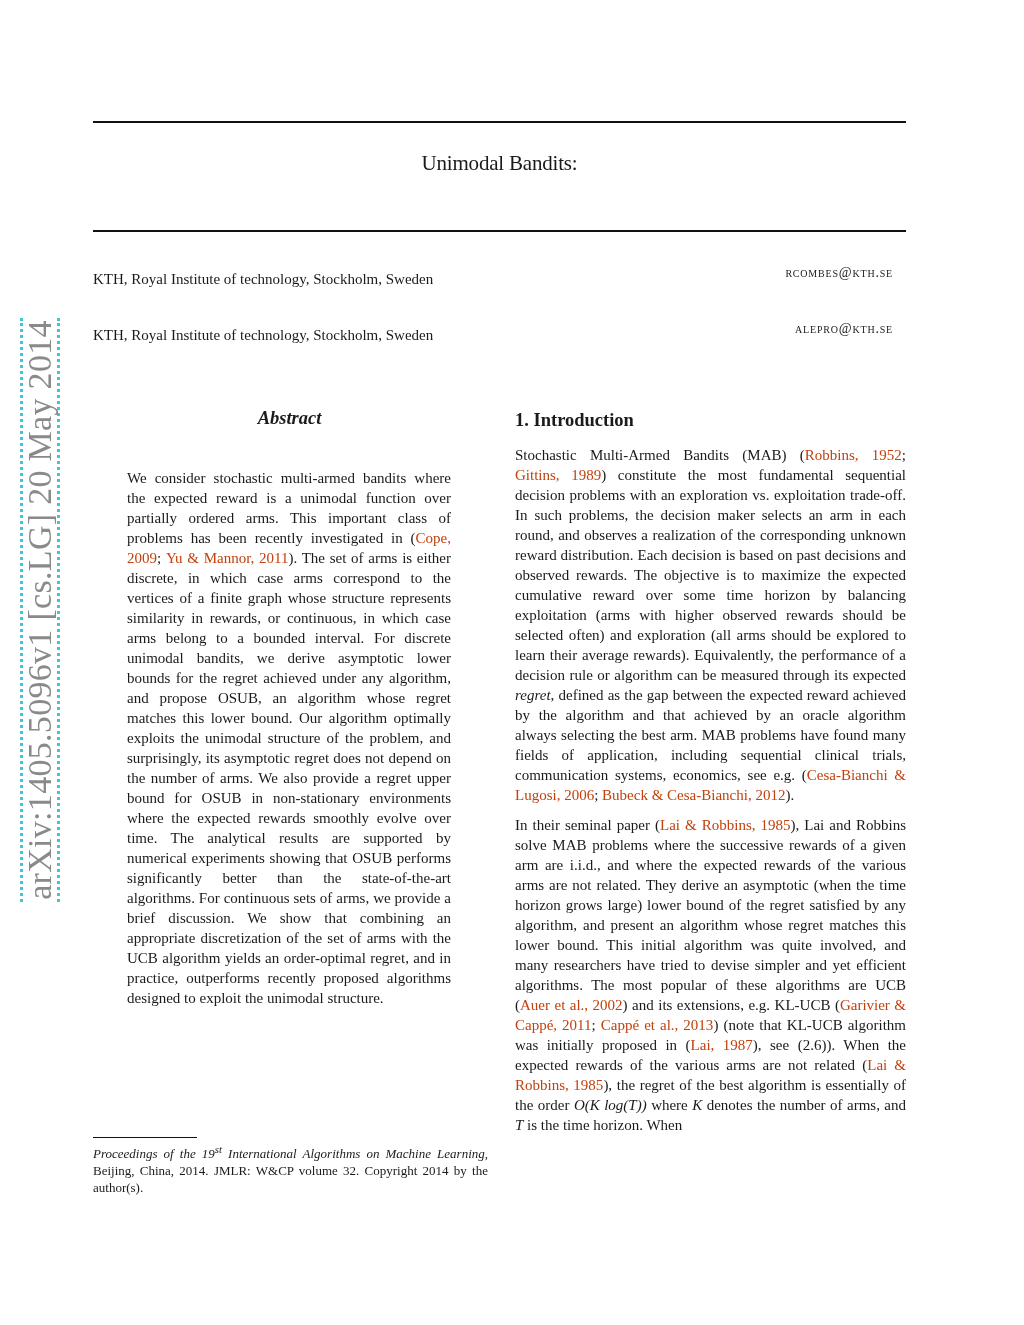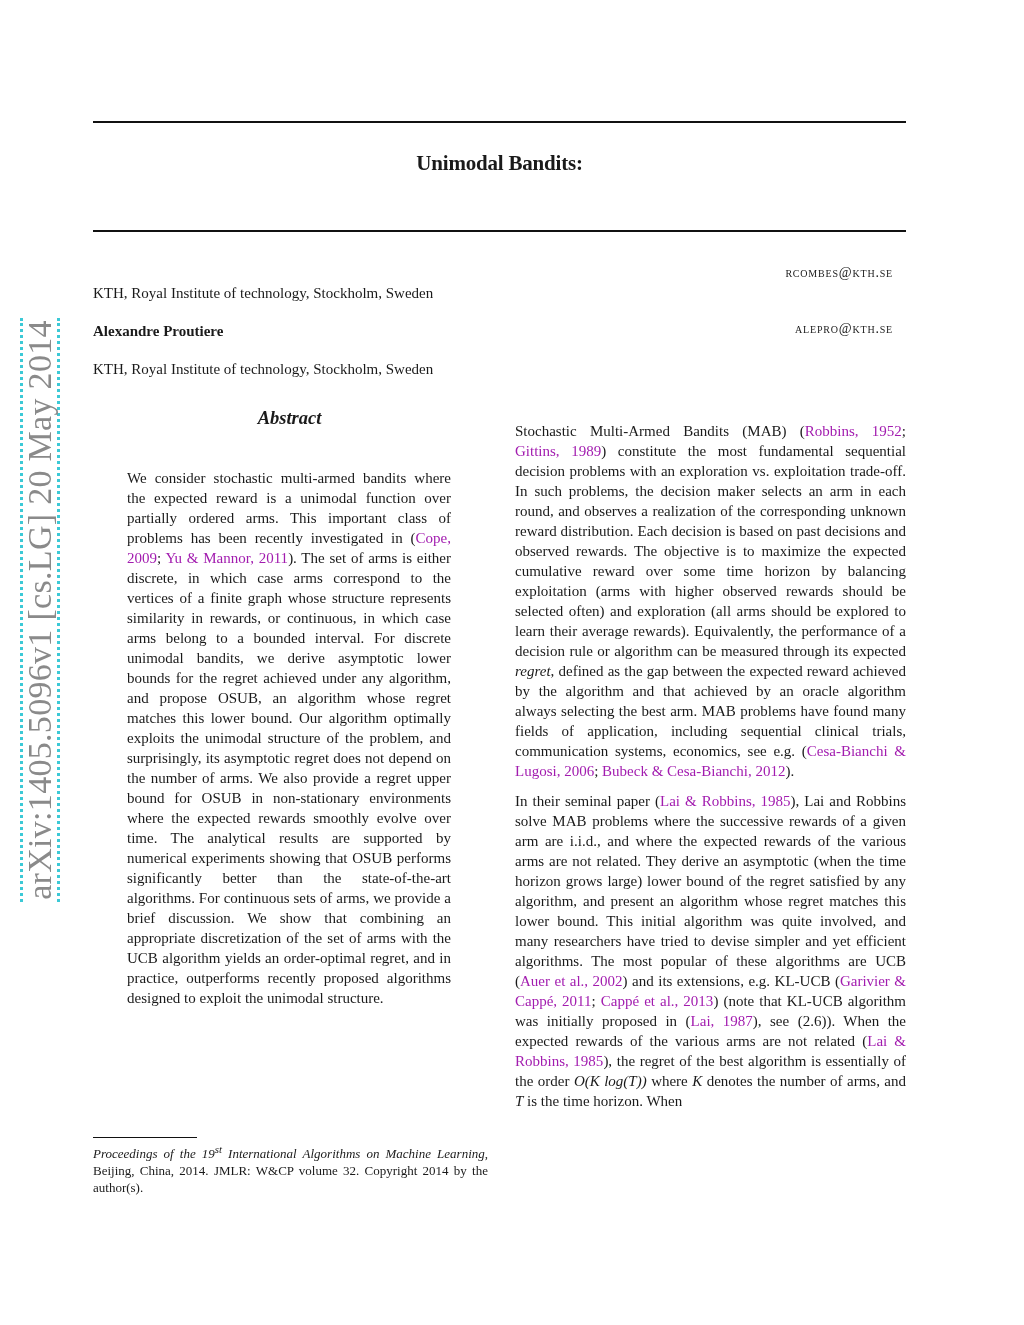--- a/index.html
+++ b/index.html
@@ -3,34 +3,34 @@
 <meta charset="utf-8">
 <style>
   html, body { margin: 0; padding: 0; background: #ffffff; }
   body {
     width: 1024px; height: 1325px; position: relative; overflow: hidden;
     font-family: "Liberation Serif", "DejaVu Serif", serif; color: #1a1a1a;
   }
   .rule { position: absolute; left: 93px; width: 813px; height: 2px; background: #111; }
   .title {
     position: absolute; left: 93px; width: 813px; top: 148px; text-align: center;
-    font-weight: bold; font-size: 21px; line-height: 31px; letter-spacing: -0.2px;
+    font-weight: normal; font-size: 21px; line-height: 31px; letter-spacing: -0.2px;
   }
   .author-block { position: absolute; left: 93px; width: 800px; font-size: 15px; }
   .author-name { font-weight: bold; font-size: 15px; line-height: 20px; }
-  .affil { font-size: 15px; line-height: 20px; margin-top: 18px; }
+  .affil { font-size: 15px; line-height: 20px; margin-top: 4px; }
   .email {
     position: absolute; right: 0; top: 0; font-variant: small-caps; font-size: 14px;
     letter-spacing: 0.8px; text-transform: lowercase;
   }
   .col { position: absolute; font-size: 15px; line-height: 20px; text-align: justify; }
   .col p { margin: 0; hyphens: manual; }
   .section-head { font-weight: bold; font-size: 18.5px; line-height: 24px; }
   .abstract-head { position: absolute; left: 93px; width: 393px; top: 408px; text-align: center; font-weight: bold; font-size: 18.5px; font-style: italic; }
-  .cite { color: #a21caf; }
+  .cite { color: #c2410c; font-family: Liberation Serif, serif; }
   em { font-style: italic; }
   .math { font-style: italic; }
   .footnote-rule { position: absolute; left: 93px; top: 1137px; width: 104px; height: 1px; background: #111; }
   .footnote { position: absolute; left: 93px; top: 1141px; width: 395px; font-size: 13px; line-height: 17px; text-align: justify; }
   .arxiv {
     position: absolute; left: 20px; top: 318px; width: 40px; height: 584px;
     border-left: 3px dotted #3cc9d6; border-right: 3px dotted #3cc9d6; box-sizing: border-box;
   }
   .arxiv-text {
     position: absolute; left: 50%; top: 50%;
@@ -49,31 +49,31 @@
 <div class="title">
   <div>Unimodal Bandits:</div>
 </div>
 <div class="rule" style="top:230px;"></div>
 
 <div class="author-block" style="top:265px;">
   <div class="affil">KTH, Royal Institute of technology, Stockholm, Sweden</div>
   <div class="email">RCOMBES@KTH.SE</div>
 </div>
 <div class="author-block" style="top:321px;">
-  <div class="author-name">Alexandre Proutiere</div>
   <div class="affil">KTH, Royal Institute of technology, Stockholm, Sweden</div>
   <div class="email">ALEPRO@KTH.SE</div>
 </div>
 
 <div class="abstract-head">Abstract</div>
 <div class="col" style="left:127px; top:468px; width:324px;">
   <p><span>We consider stochastic multi-armed bandits where the expected reward is a unimodal function over partially ordered arms. This important class of problems has been recently investigated in (</span><span class="cite">Cope, 2009</span><span>; </span><span class="cite">Yu &amp; Mannor, 2011</span><span>). The set of arms is either discrete, in which case arms correspond to the vertices of a finite graph whose structure represents similarity in rewards, or continuous, in which case arms belong to a bounded interval. For discrete unimodal bandits, we derive asymptotic lower bounds for the regret achieved under any algorithm, and propose OSUB, an algorithm whose regret matches this lower bound. Our algorithm optimally exploits the unimodal structure of the problem, and surprisingly, its asymptotic regret does not depend on the number of arms. We also provide a regret upper bound for OSUB in non-stationary environments where the expected rewards smoothly evolve over time. The analytical results are supported by numerical experiments showing that OSUB performs significantly better than the state-of-the-art algorithms. For continuous sets of arms, we provide a brief discussion. We show that combining an appropriate discretization of the set of arms with the UCB algorithm yields an order-optimal regret, and in practice, outperforms recently proposed algorithms designed to exploit the unimodal structure.</span></p>
 </div>
 
 <div class="footnote-rule"></div>
 <div class="footnote">
   <em>Proceedings of the 19</em><sup><em>st</em></sup><em> International Algorithms on Machine Learning</em><span>, Beijing, China, 2014. JMLR: W&amp;CP volume 32. Copyright 2014 by the author(s).</span>
 </div>
 
 <div class="col" style="left:515px; top:408px; width:391px;">
+  <div class="section-head">1. Introduction</div>
   <p style="margin-top:13px;"><span>Stochastic Multi-Armed Bandits (MAB) (</span><span class="cite">Robbins, 1952</span><span>; </span><span class="cite">Gittins, 1989</span><span>) constitute the most fundamental sequential decision problems with an exploration vs.  exploitation trade-off. In such problems, the decision maker selects an arm in each round, and observes a realization of the corresponding unknown reward distribution. Each decision is based on past decisions and observed rewards. The objective is to maximize the expected cumulative reward over some time horizon by balancing exploitation (arms with higher observed rewards should be selected often) and exploration (all arms should be explored to learn their average rewards). Equivalently, the performance of a decision rule or algorithm can be measured through its expected </span><em>regret</em><span>, defined as the gap between the expected reward achieved by the algorithm and that achieved by an oracle algorithm always selecting the best arm. MAB problems have found many fields of application, including sequential clinical trials, communication systems, economics, see e.g. (</span><span class="cite">Cesa-Bianchi &amp; Lugosi, 2006</span><span>; </span><span class="cite">Bubeck &amp; Cesa-Bianchi, 2012</span><span>).</span></p>
   <p style="margin-top:10px;"><span>In their seminal paper (</span><span class="cite">Lai &amp; Robbins, 1985</span><span>), Lai and Robbins solve MAB problems where the successive rewards of a given arm are i.i.d., and where the expected rewards of the various arms are not related. They derive an asymptotic (when the time horizon grows large) lower bound of the regret satisfied by any algorithm, and present an algorithm whose regret matches this lower bound. This initial algorithm was quite involved, and many researchers have tried to devise simpler and yet efficient algorithms. The most popular of these algorithms are UCB (</span><span class="cite">Auer et al., 2002</span><span>) and its extensions, e.g. KL-UCB (</span><span class="cite">Garivier &amp; Cappé, 2011</span><span>; </span><span class="cite">Cappé et al., 2013</span><span>) (note that KL-UCB algorithm was initially proposed in (</span><span class="cite">Lai, 1987</span><span>), see (2.6)). When the expected rewards of the various arms are not related (</span><span class="cite">Lai &amp; Robbins, 1985</span><span>), the regret of the best algorithm is essentially of the order </span><span class="math">O(K log(T))</span><span> where </span><span class="math">K</span><span> denotes the number of arms, and </span><span class="math">T</span><span> is the time horizon. When</span></p>
 </div>
 
 </body></html>

